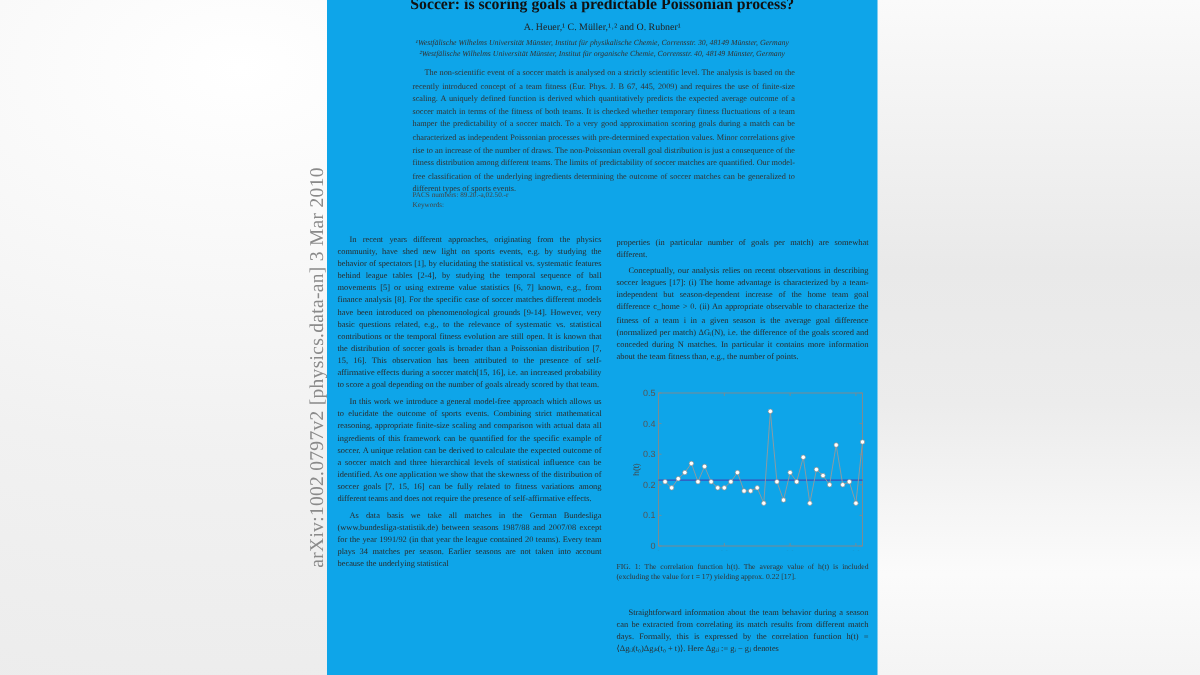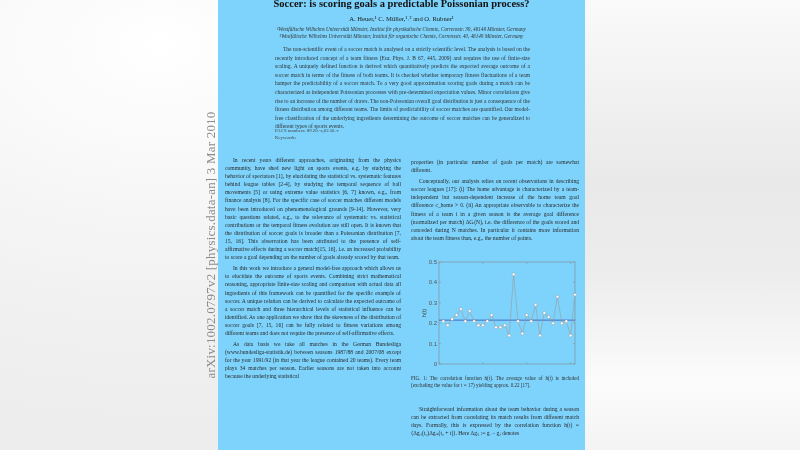--- a/index.html
+++ b/index.html
@@ -8,21 +8,21 @@
     background: radial-gradient(ellipse at 20% 10%, #ffffff 0%, #f1f1f1 45%, #e8e8e8 100%);
     font-family: "Liberation Serif", "DejaVu Serif", serif;
     color:#222;
   }
   .bg-right {
     position:absolute; left:585px; top:0; width:215px; height:450px;
     background: linear-gradient(180deg, #fafafa 0%, #e9e9e9 40%, #ececec 60%, #fbfbfb 85%, #f4f4f4 100%);
   }
   .page {
     position:absolute; left:218px; top:0; width:367px; height:450px;
-    background:#7dd3fc; overflow:hidden;
+    background:#0ea5e9; overflow:hidden;
   }
   .arxiv-stamp {
     position:absolute; left:186px; top:120px; width:50px; height:250px;
     display:flex; align-items:center; justify-content:center;
   }
   .arxiv-stamp span {
     display:block; transform: rotate(-90deg); white-space:nowrap;
     font-size:13px; color:#8a8a8a; letter-spacing:0.2px;
   }
   .title {

